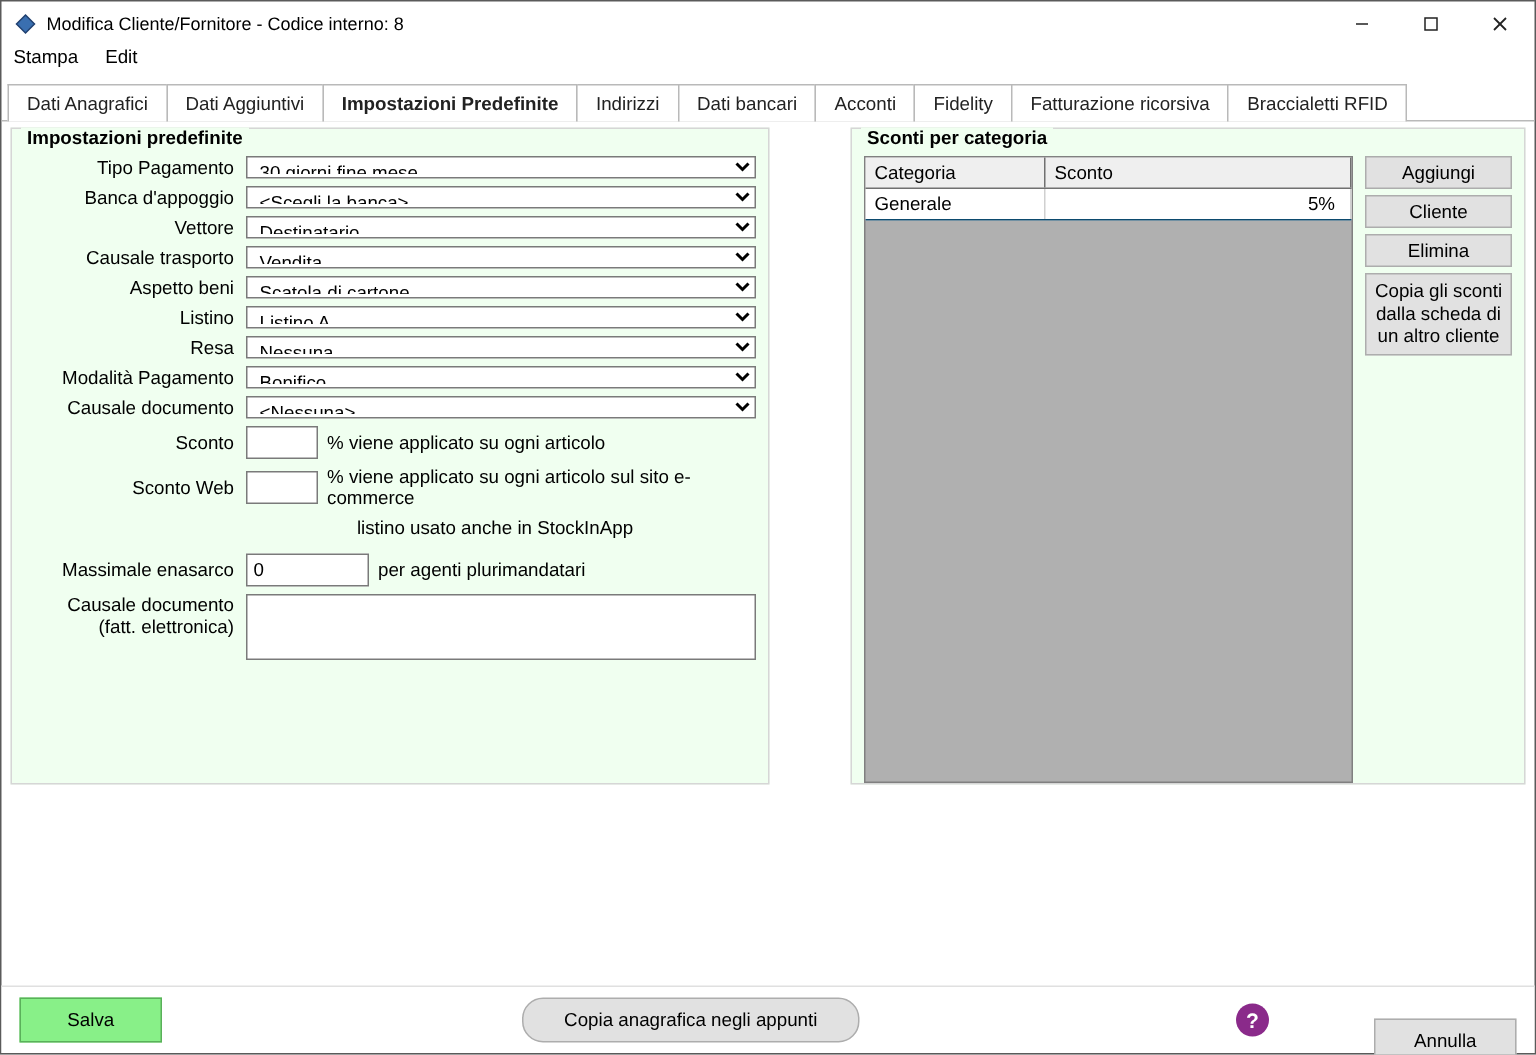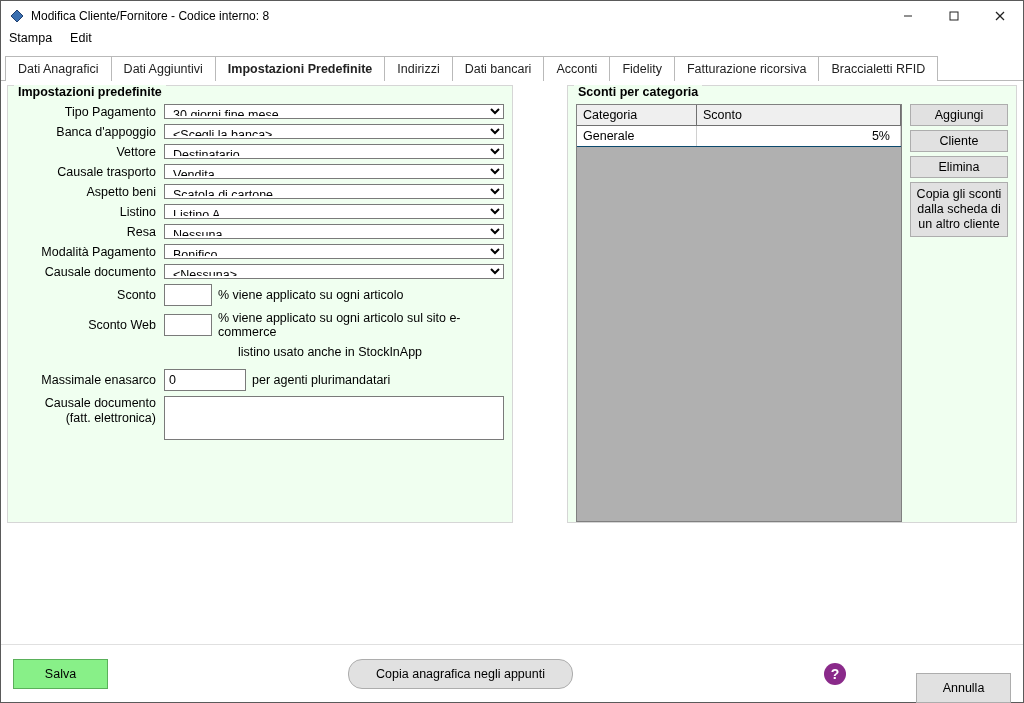--- a/index.html
+++ b/index.html
@@ -115,21 +115,21 @@
   .gc.cat { flex:0 0 120px; }
   .gc.sco { flex:1; text-align:right; padding-right:10px; }
   .side-btns { width:98px; display:flex; flex-direction:column; gap:4px; }
   .btn {
     border:1px solid var(--btn-border); background:var(--btn-bg);
     font-size:12.5px; padding:3px 4px; text-align:center; cursor:default;
   }
   .btn.multi { white-space:normal; line-height:1.2; padding:4px 2px;}
   
   .footer {
-    height:58px; background:#fff; display:flex; align-items:center;
+    height:45px; background:#fff; display:flex; align-items:center;
     padding:0 12px; gap:20px;
     border-top:1px solid #e0e0e0;
   }
   .footer .btn { height:30px; display:flex; align-items:center; justify-content:center; }
   .footer .btn.salva { width:95px; background:var(--save-bg); border:1px solid #5ab05a; font-weight:400;}
   .footer .btn.copia { width:225px;border-radius:14px; }
   .footer .btn.annulla { width:95px;margin-top:28px; }
   .footer .spacer { flex:1; }
   .help-icon {
     width:22px; height:22px; border-radius:50%;

